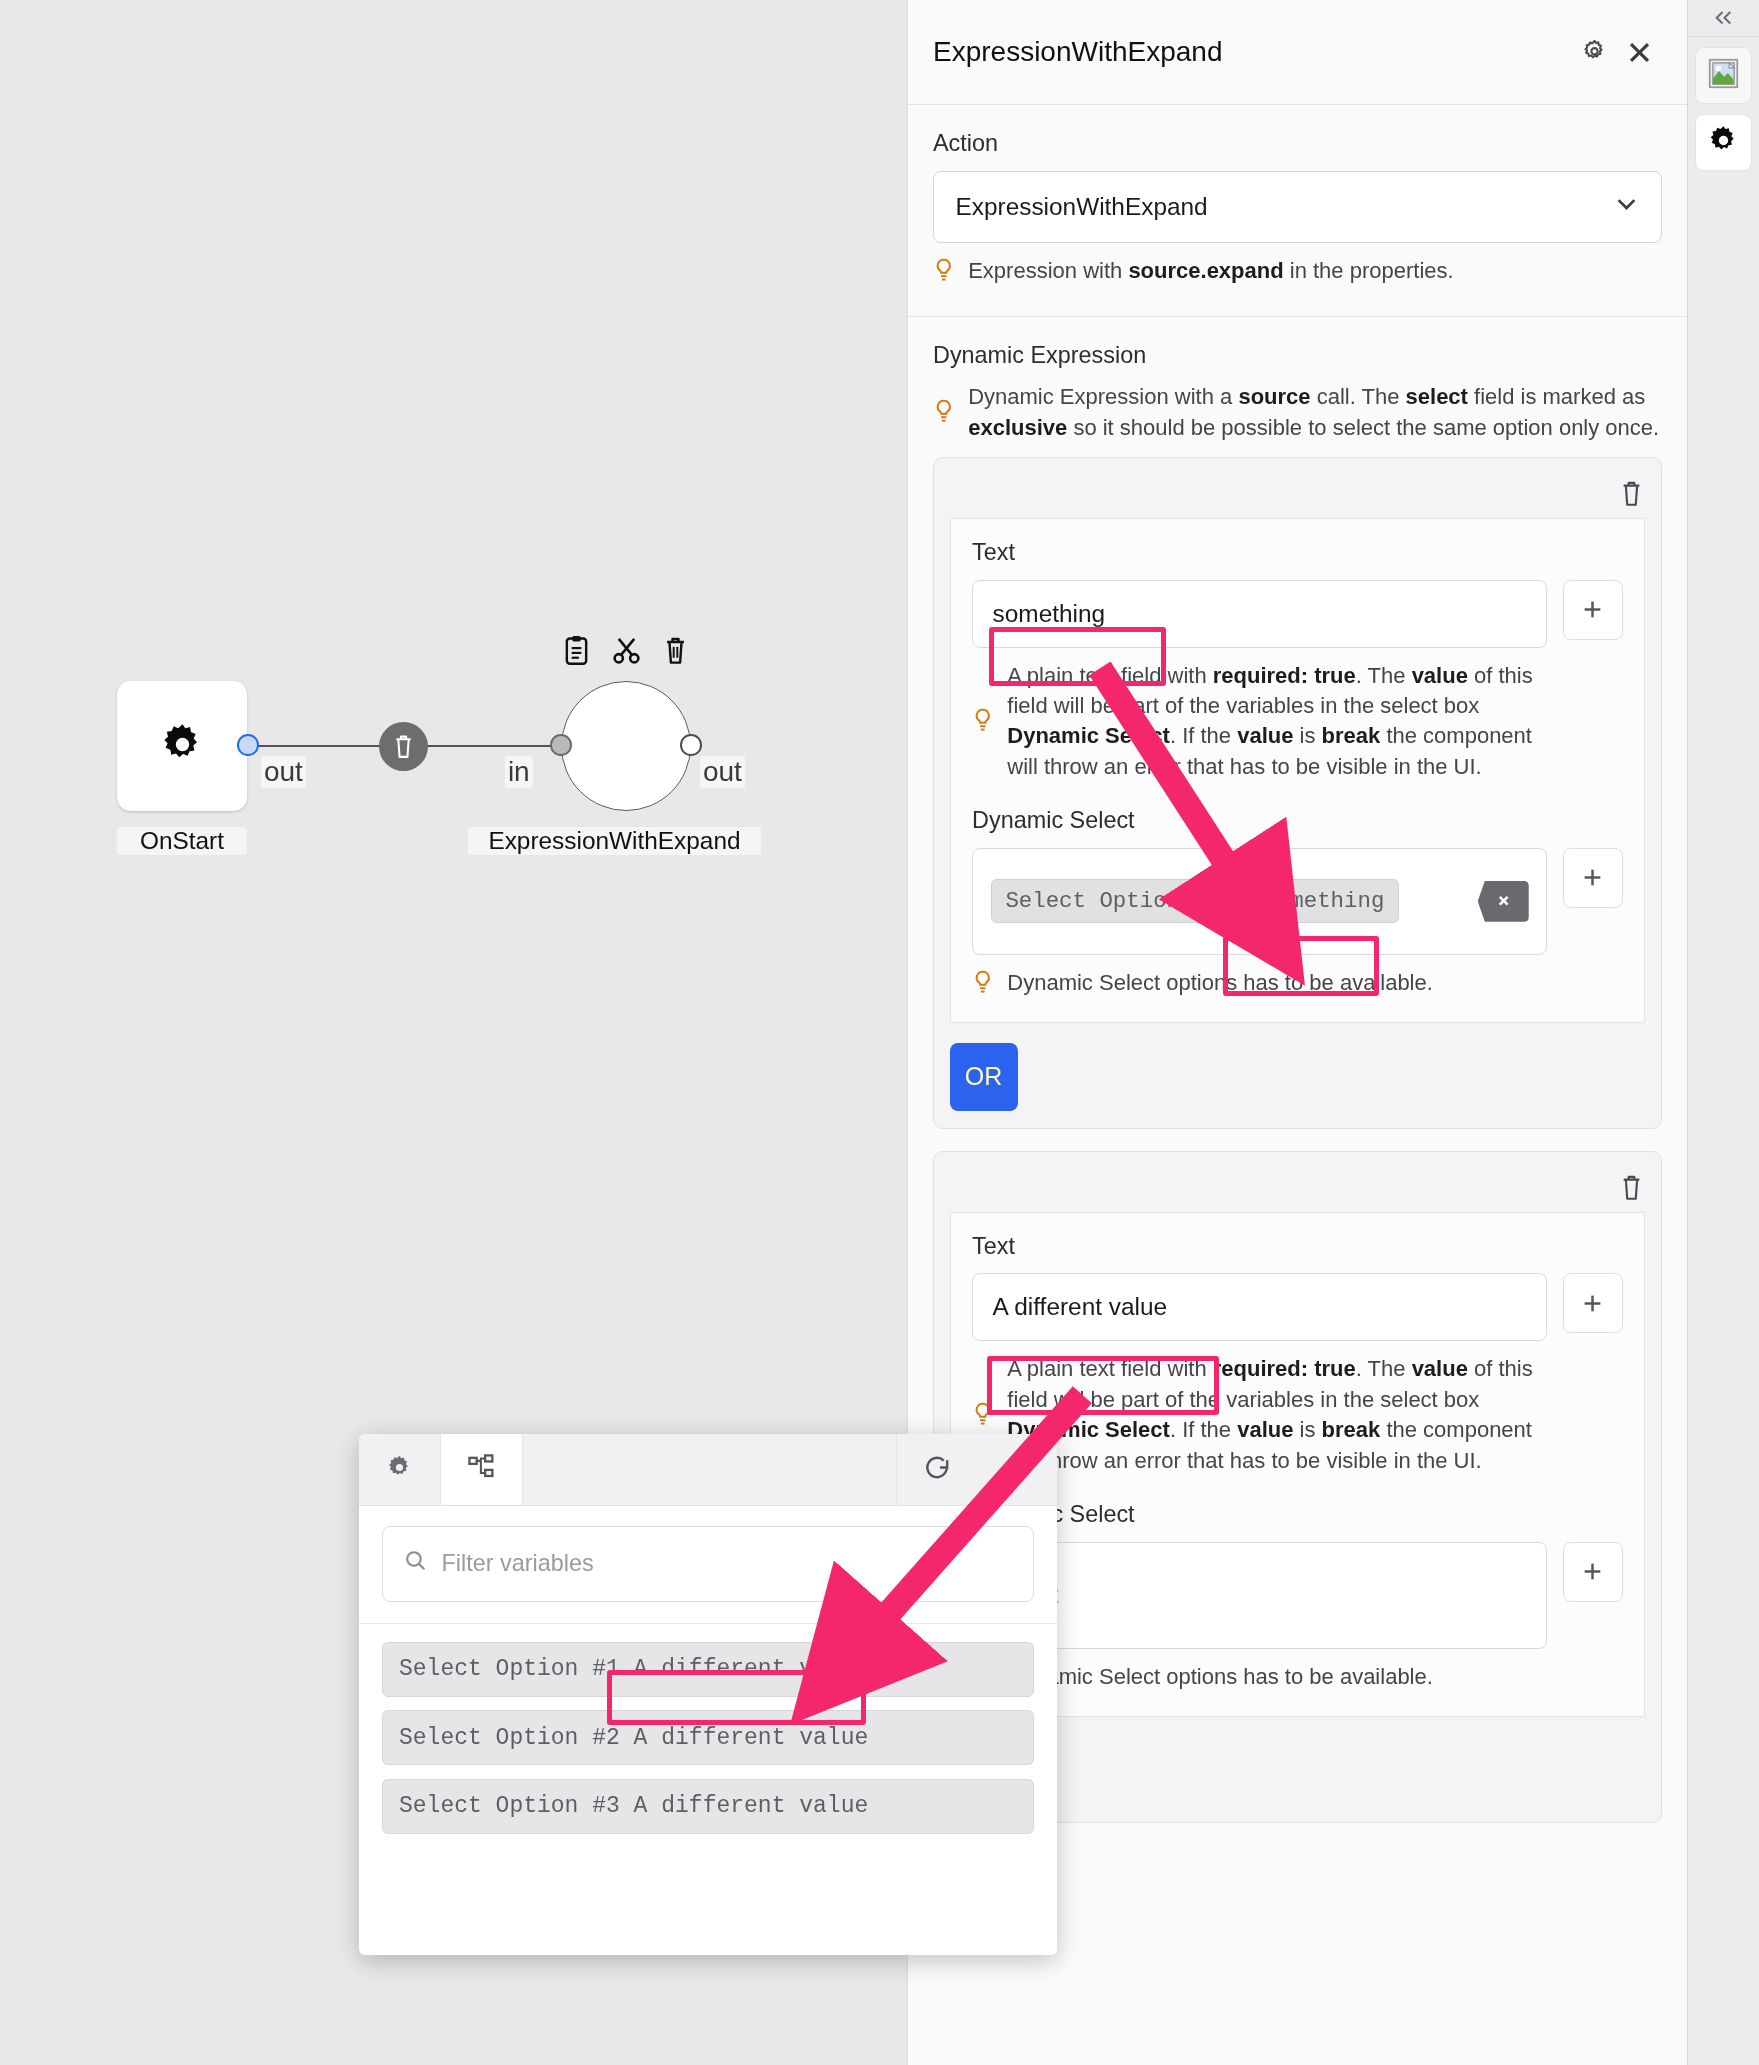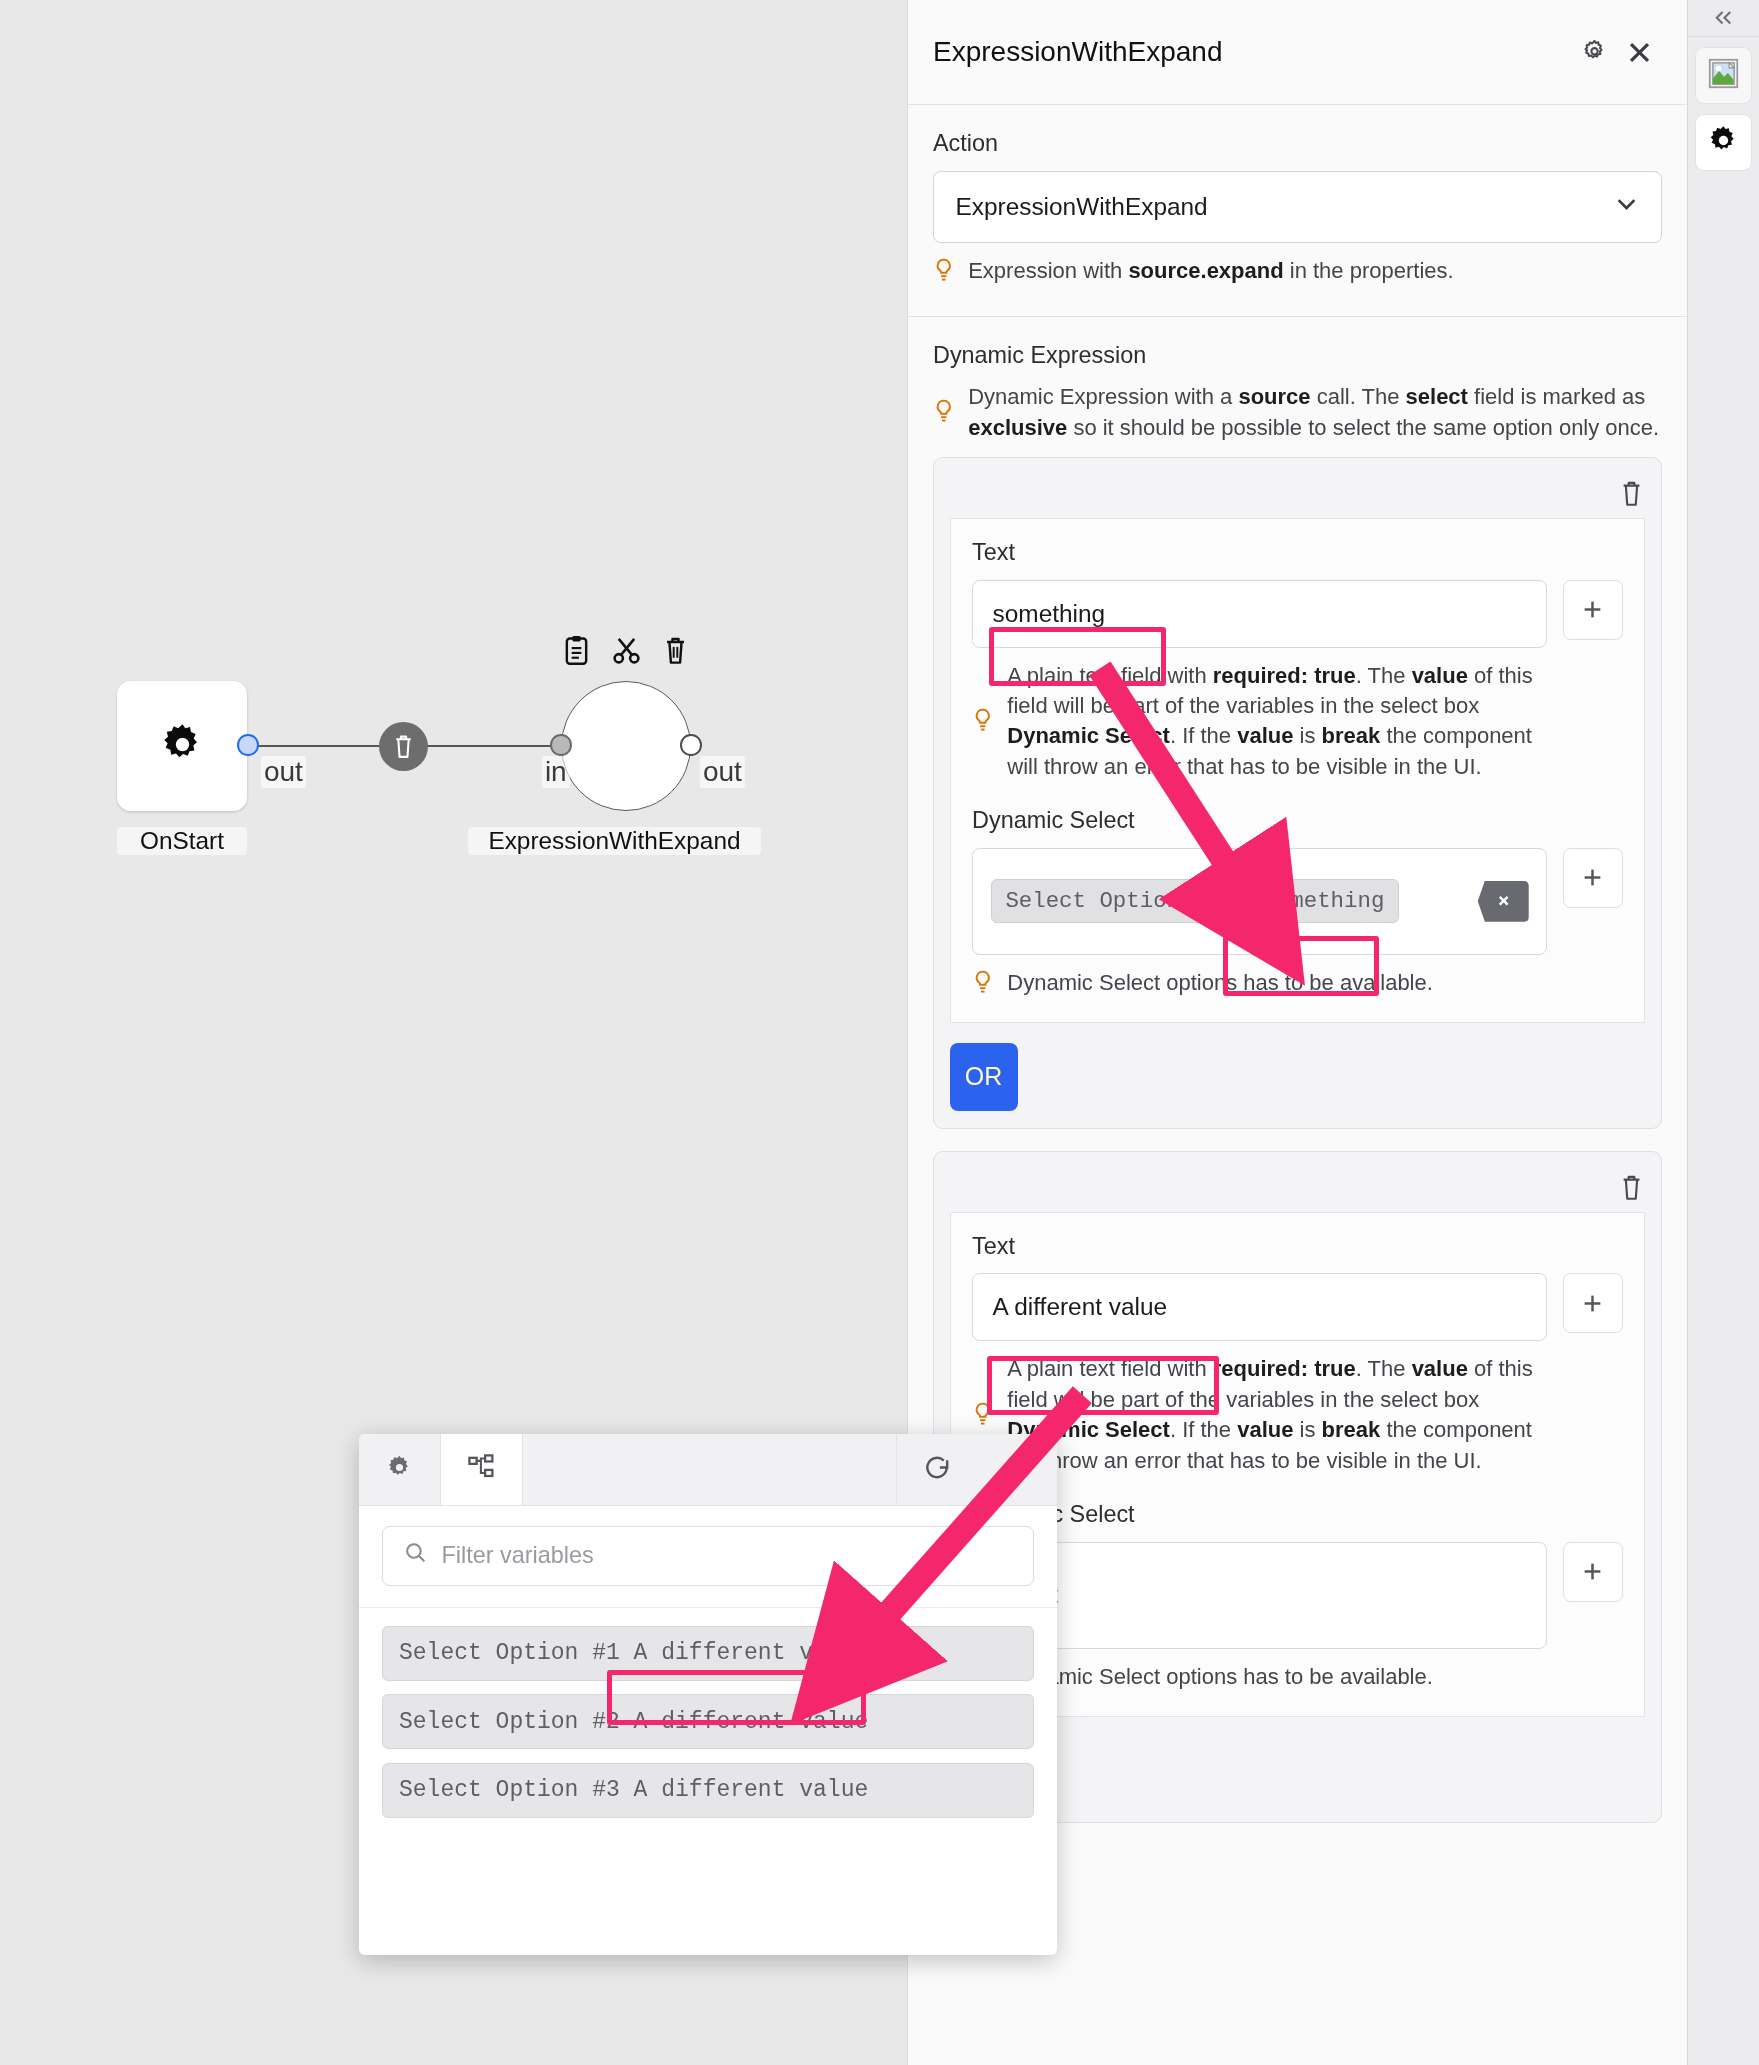--- a/index.html
+++ b/index.html
@@ -46,21 +46,21 @@
   .port {
     position: absolute; width: 21.5px; height: 21.5px; border-radius: 50%;
   }
   .port-out-blue { left: 237px; top: 734px; background: #c9d7fb; border: 2.4px solid #1d6ff2; }
   .port-in-gray  { left: 550px; top: 734px; background: #b9b9b9; border: 2.4px solid #6b6b6b; }
   .port-out-white{ left: 680px; top: 734px; background: #ffffff; border: 2.4px solid #4d4d4d; }
 
   .port-label { position: absolute; font-size: 28px; color: #3a3a3a;
                 background: rgba(255,255,255,.6); padding: 0 2.9px; border-radius: 2.9px; }
   #lbl-out1 { left: 261px; top: 756px; }
-  #lbl-in   { left: 542px; top: 756px; }
+  #lbl-in   { left: 505px; top: 756px; }
   #lbl-out2 { left: 700px; top: 756px; }
 
   .edge-trash {
     position: absolute; left: 379px; top: 722px;
     width: 49px; height: 49px; border-radius: 50%;
     background: #6d6d6d; display: flex; align-items: center; justify-content: center;
   }
   .node-tools { position: absolute; left: 561px; top: 634px; width: 130px;
                 display: flex; justify-content: center; gap: 19.5px; align-items: center; }
 
@@ -164,21 +164,21 @@
   .var-tab {
     width: 82px; display: flex; align-items: center; justify-content: center; cursor: pointer;
     border-right: 1px solid #e4e4e8;
   }
   .var-tab.active { background: #ffffff; }
   .var-tabs-spacer { flex: 1; border-right: 1px solid #e4e4e8; }
   .var-tab-act { width: 80px; display:flex; align-items:center; justify-content:center; cursor:pointer; }
 
   .var-search-wrap { padding: 19.5px 23.4px 21.5px 23.4px; border-bottom: 1px solid #eaeaee; }
   .var-search {
-    height: 60px; border: 1px solid #dcdce1; border-radius: 7.8px; background: #fff;
+    height: 76px; border: 1px solid #dcdce1; border-radius: 7.8px; background: #fff;
     display: flex; align-items: center; gap: 13.7px; padding: 0 19.5px;
   }
   .var-search span { font-size: 23.4px; color: #9a9aa1; }
   .var-list { padding: 17.6px 23.4px 0 23.4px; }
   .var-item {
     height: 55px; background: #e6e6e8; border: 1px solid #d6d6da; border-radius: 5.9px;
     display: flex; align-items: center; padding: 0 15.6px; margin-bottom: 13.7px;
     font-family: "Liberation Mono", monospace; font-size: 23px; color: #5e5e64;
     cursor: pointer; white-space: nowrap;
   }

